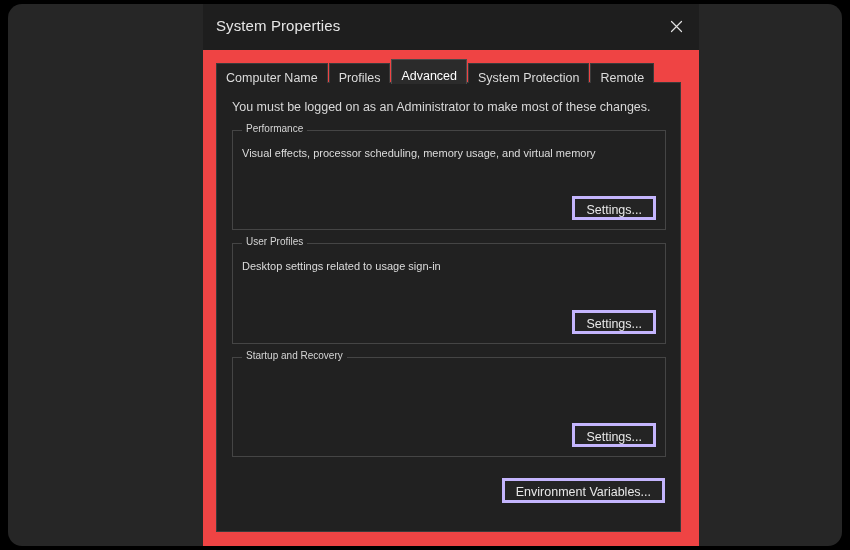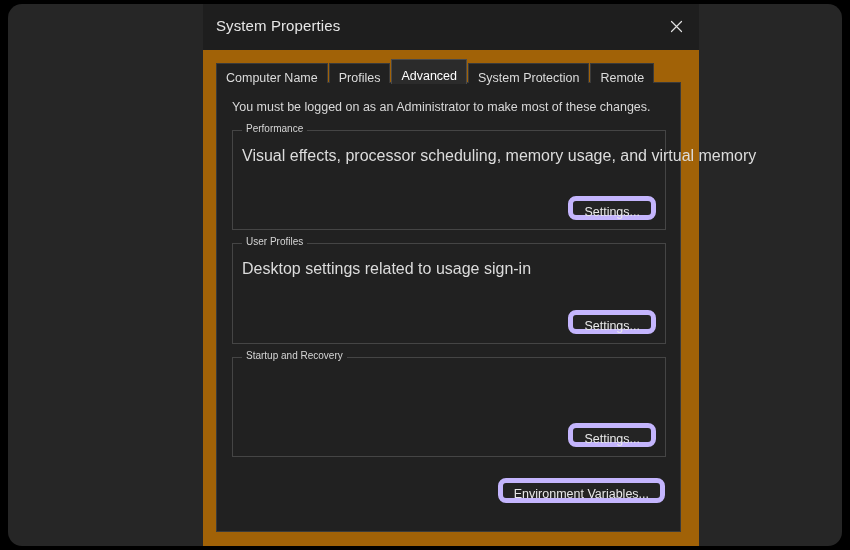--- a/index.html
+++ b/index.html
@@ -27,21 +27,21 @@
     overflow: hidden;
   }
 
   
   #dialog-window {
     position: absolute;
     left: 195px;
     top: 0px;
     width: 496px;
     height: 542px;
-    background: #a16207;
+    background: #ef4444;
   }
 
   
   #title-bar {
     position: absolute;
     left: 0;
     top: 0;
     width: 496px;
     height: 46px;
     background: #1e1e1e;
@@ -141,38 +141,38 @@
     background: #212121;
     padding: 0 4px;
     font-size: 10px;
     color: #d5d5d5;
     white-space: nowrap;
   }
   .group-desc {
     position: absolute;
     left: 9px;
     top: 16px;
-    font-size: 16px;
+    font-size: 11px;
     color: #dcdcdc;
     white-space: nowrap;
   }
 
   #group-performance { top: 47px;  height: 100px; }
   #group-userprofiles { top: 160px; height: 101px; }
   #group-startup     { top: 274px; height: 100px; }
 
   
   .btn {
     position: absolute;
     height: 24px;
     line-height: 22px;
     padding: 0 11px;
     background: #242424;
-    border: 5px solid #c4b5fd;
-    border-radius: 8px;
+    border: 3px solid #c4b5fd;
+    border-radius: 0;
     color: #e8e8e8;
     font-size: 12.5px;
     font-family: "Liberation Sans", sans-serif;
     white-space: nowrap;
     box-sizing: border-box;
     cursor: default;
     text-align: center;
   }
   .group-box .btn {
     right: 9px;

